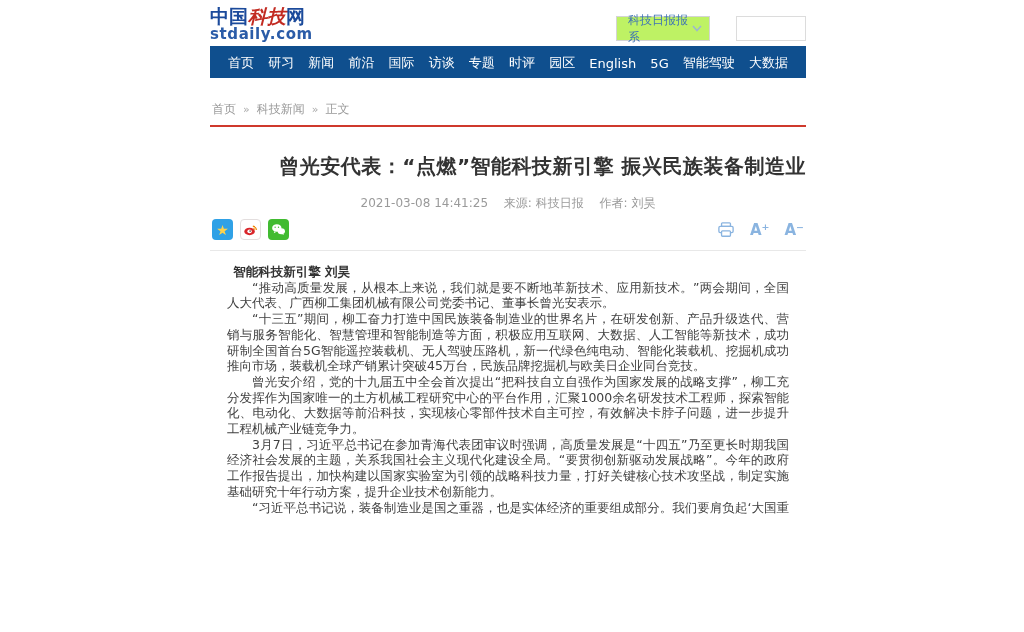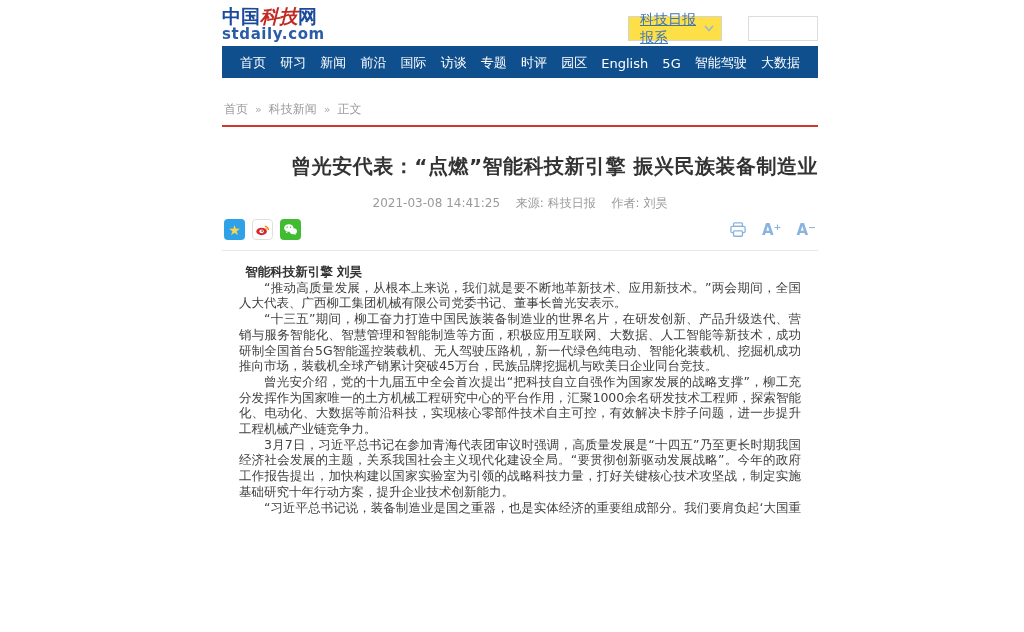--- a/index.html
+++ b/index.html
@@ -1,28 +1,28 @@
 <!DOCTYPE html>
 <html><head>
 <meta charset="utf-8">
 <style>
   * { margin:0; padding:0; box-sizing:border-box; }
   html,body { width:1024px; height:632px; background:#ffffff; overflow:hidden;
     font-family:"DejaVu Sans","Liberation Sans",sans-serif; }
-  .page { position:absolute; left:222px; top:0; width:596px; height:516px; overflow:hidden; background:#fff; }
+  .page { position:absolute; left:210px; top:0; width:596px; height:516px; overflow:hidden; background:#fff; }
 
   
   .site-header { display:flex; align-items:flex-start; padding-top:7px; height:46px; }
   .logo { line-height:1.05; cursor:pointer; }
   .logo-line1 { font-size:19px; font-weight:bold; color:#1b4a9b; }
   .logo-line1 .brand { color:#c22a21; font-style:italic; font-family:"DejaVu Serif","Liberation Serif",serif; }
   .logo-line2 { font-size:15px; font-weight:bold; color:#2b5ca8; letter-spacing:0.6px; }
   .header-dropdown { margin-left:auto; margin-top:9px; width:94px; height:25px; border:1px solid #d4d4d4;
     display:flex; align-items:center; justify-content:space-between; padding:0 7px 0 11px;
-    font-size:14px; color:#3f74b4; cursor:pointer; background:#fde047; flex:none;text-decoration:underline; }
+    font-size:12px; color:#3f74b4; cursor:pointer; background:#bef264; flex:none; }
   .chevron { width:10px; height:7px; flex:none; }
   .search-stub { margin-left:26px; margin-top:9px; width:70px; height:25px; border:1px solid #dcdcdc; flex:none; background:#fff; }
 
   
   .navbar { height:32px; background:#0f4f8e; display:flex; align-items:center;
     justify-content:space-between; padding:0 18px; list-style:none; }
   .navbar li { display:block; }
   .navbar a { color:#ffffff; font-size:13px; text-decoration:none; cursor:pointer; white-space:nowrap; }
 
   

